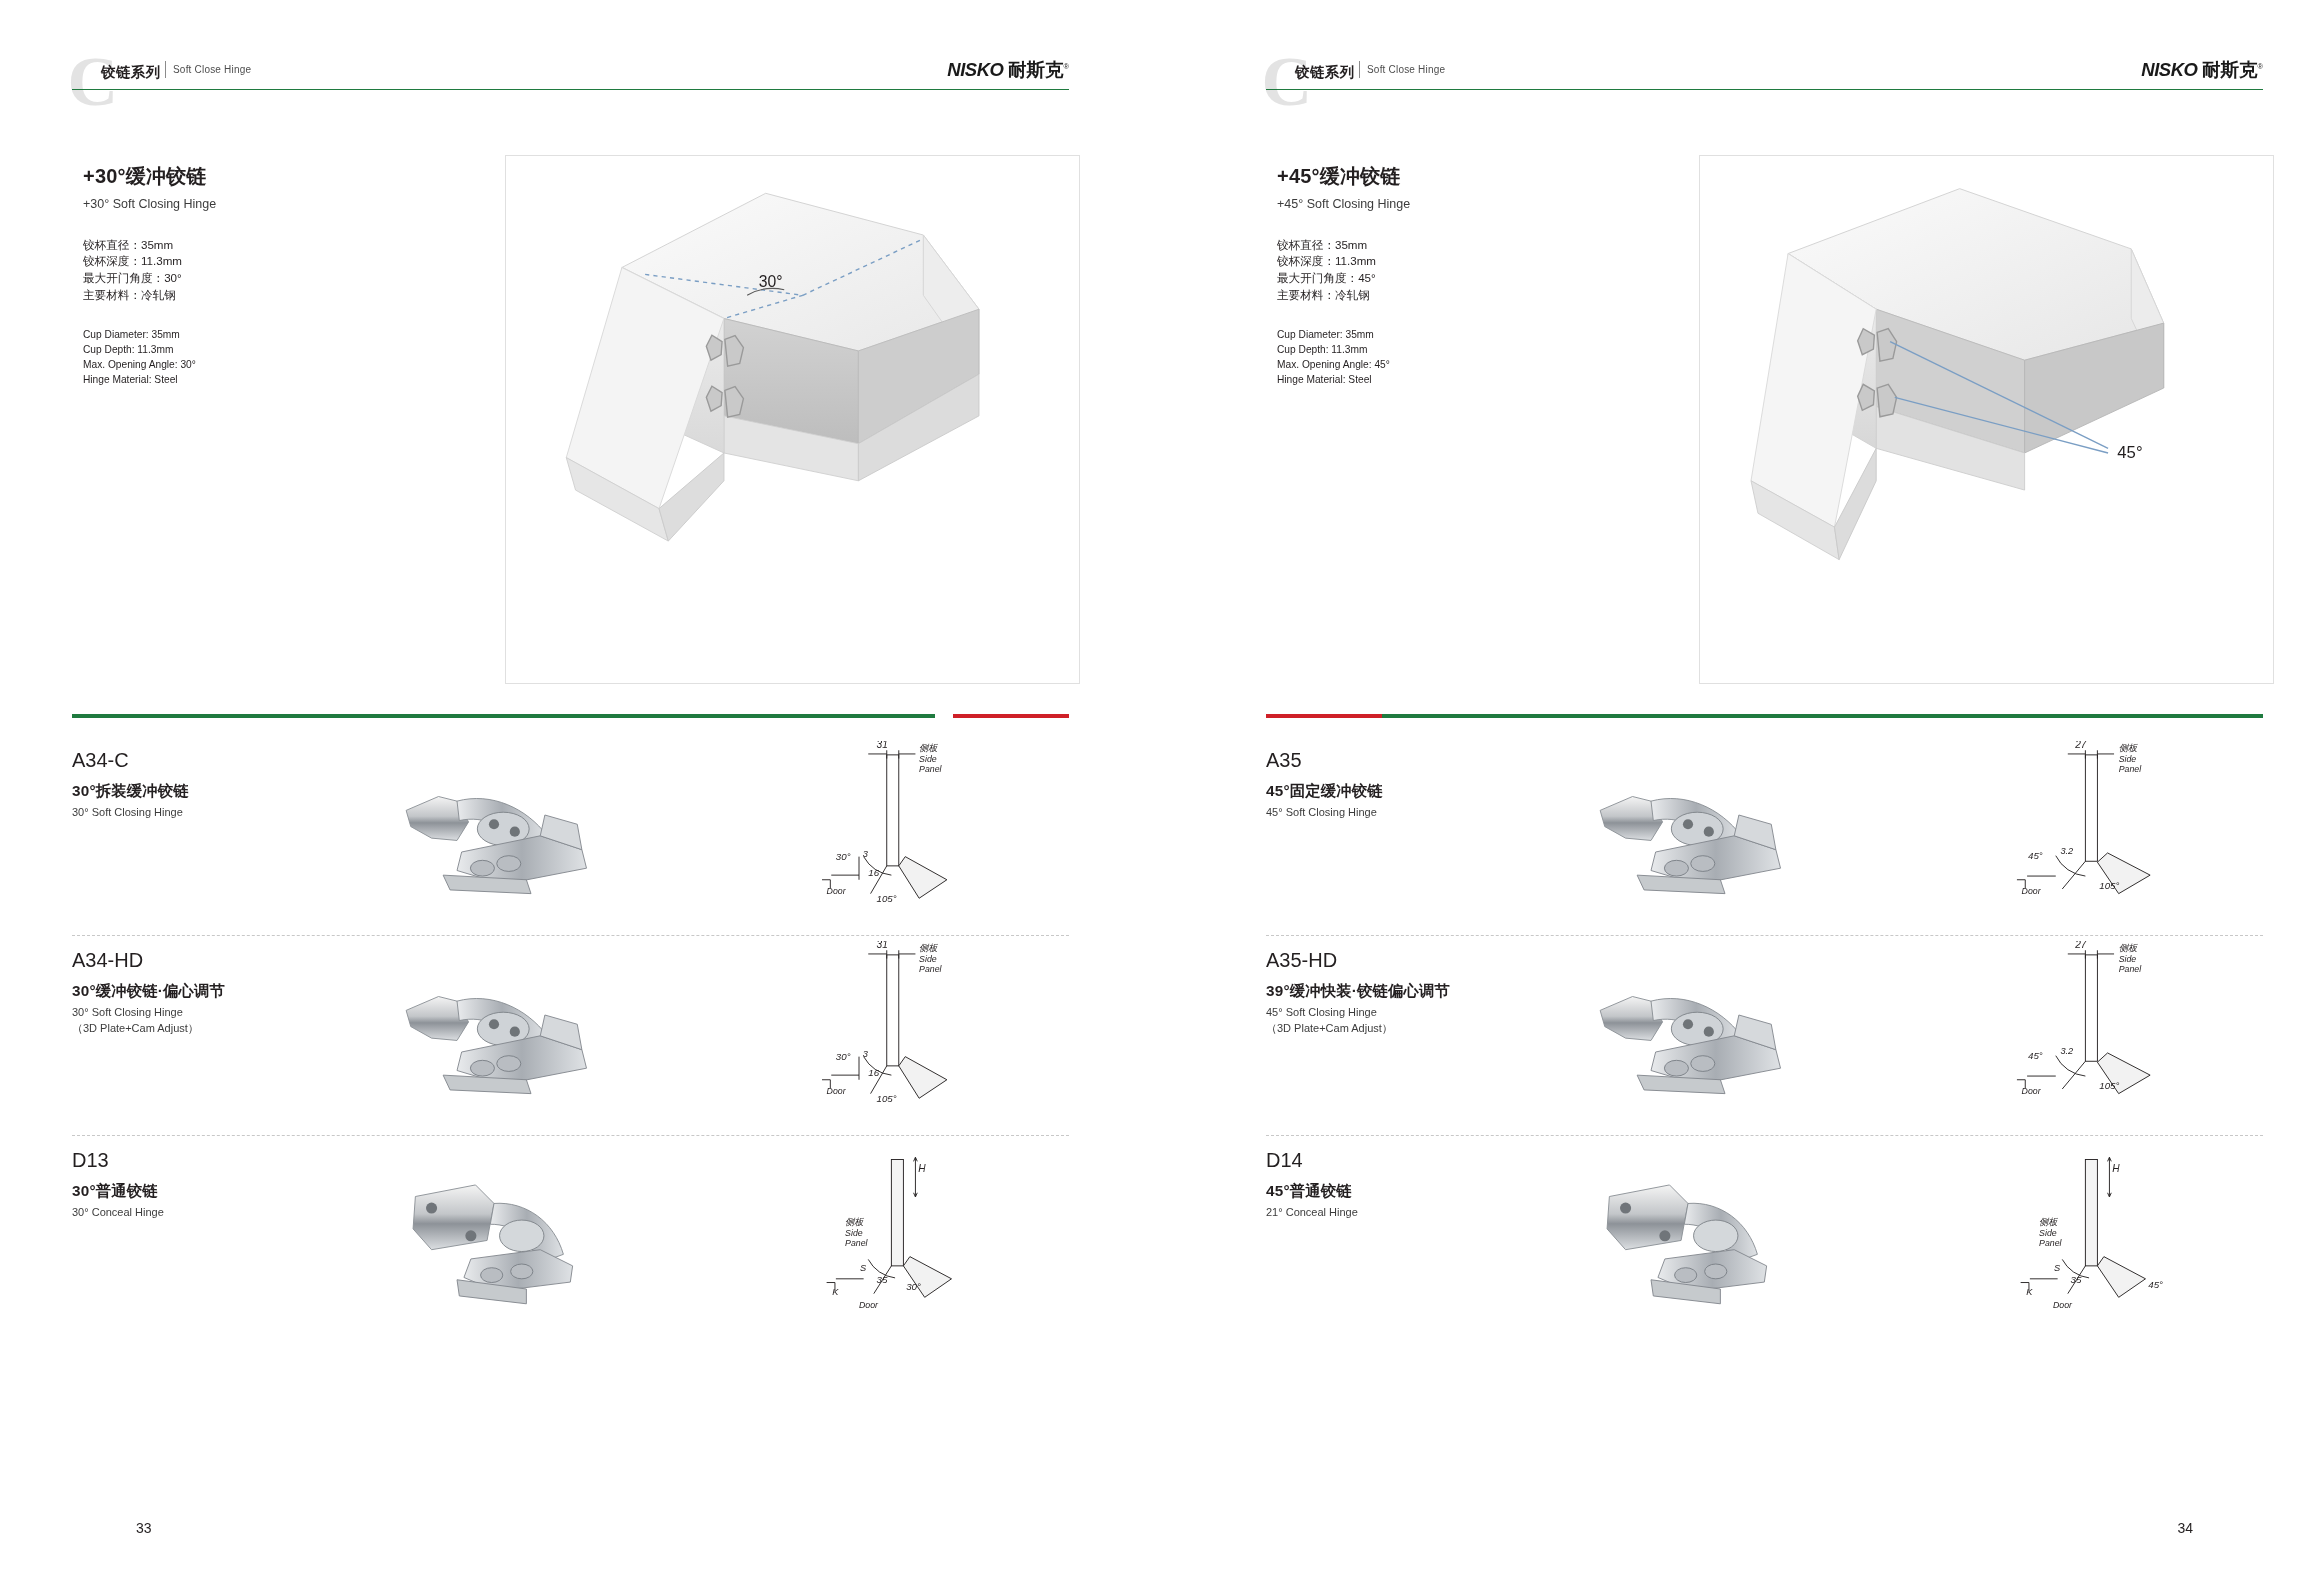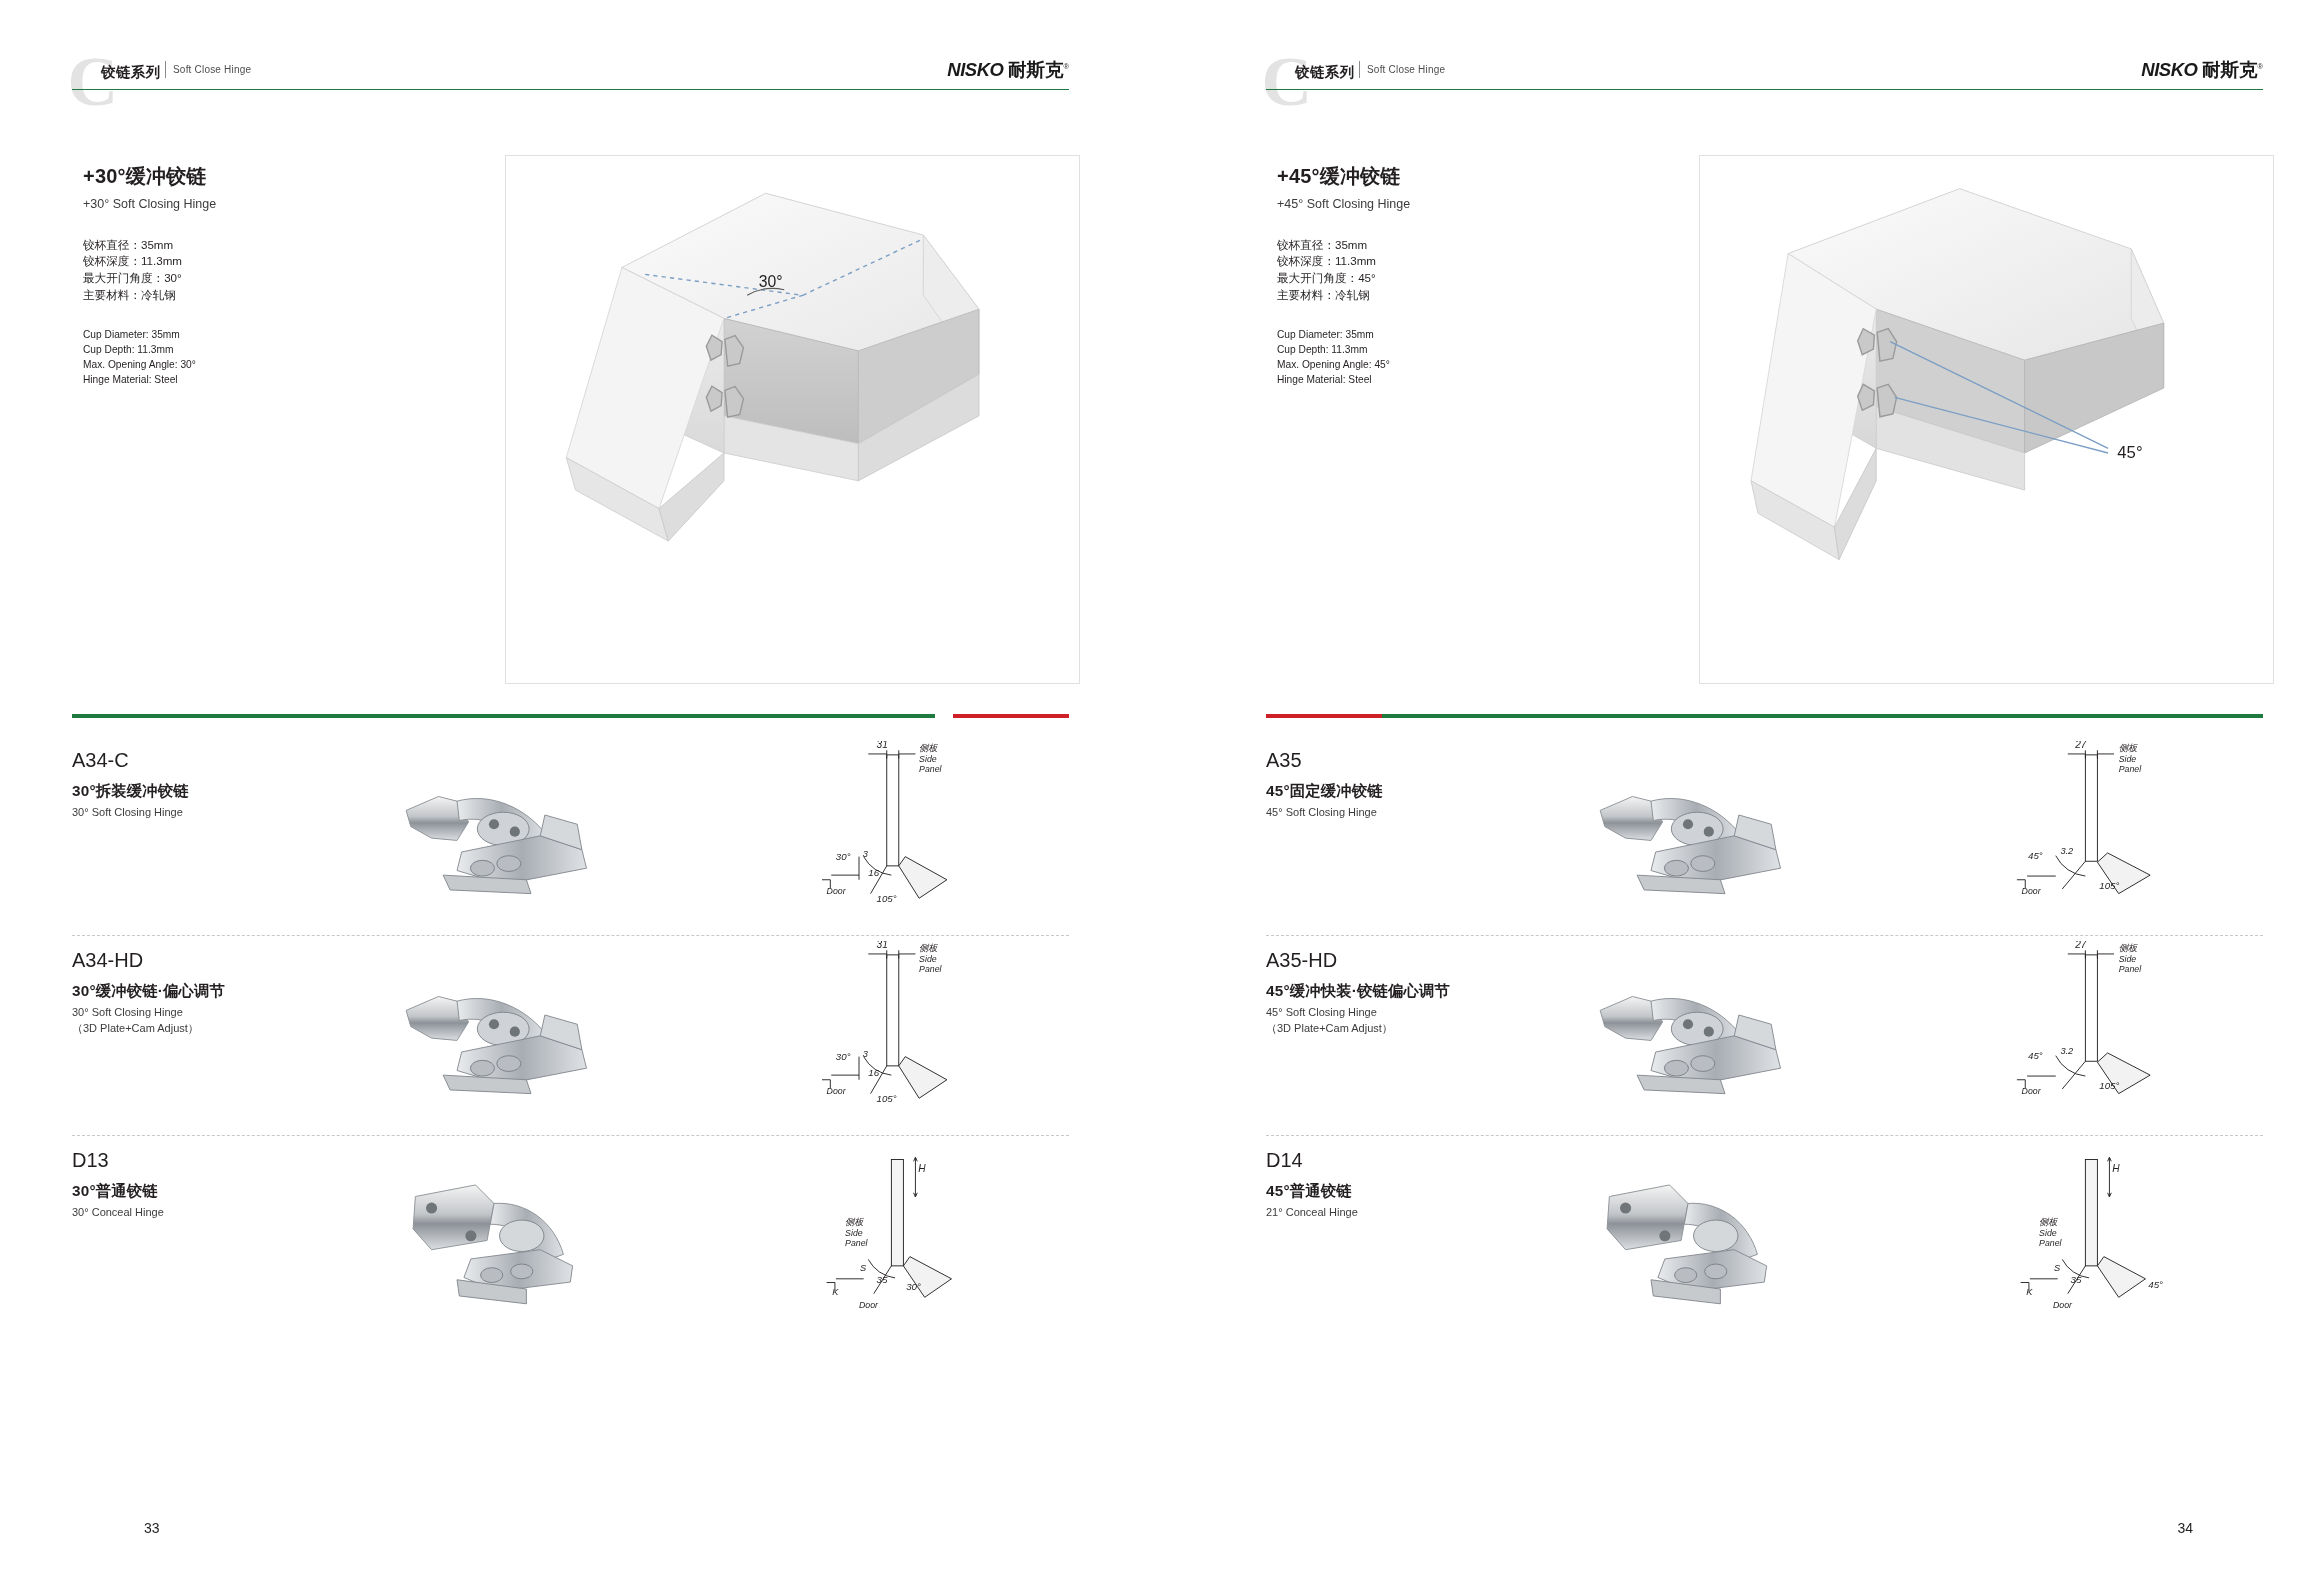--- a/index.html
+++ b/index.html
@@ -226,21 +226,21 @@
     width: 288px; height: 185px; font-style: italic;
   }
 
   
   .folio {
     position: absolute;
     bottom: 58px;
     font-size: 14px;
     color: #231f20;
   }
-  .page.left .folio { left: 72px; }
+  .page.left .folio { left: 64px; }
   .page.right .folio { right: 70px; }
 
   .hinge-svg, .diag-svg { display: block; }
 </style>
 </head>
 <body>
 
 <div class="spread">
 
   <div class="page left">
@@ -586,21 +586,21 @@
               <text x="176" y="256" font-size="21" fill="#231f20">45°</text>
               <text x="246" y="244" font-size="20" fill="#231f20">3.2</text>
               <text x="162" y="330" font-size="19" fill="#231f20">Door</text>
               <text x="330" y="320" font-size="21" fill="#231f20">105°</text>
             </svg>
           </div>
         </div>
 
         <div class="prow">
           <div class="prow-code">A35-HD</div>
-          <div class="prow-cn">45°缓冲快装·铰链偏心调节</div>
+          <div class="prow-cn">39°缓冲快装·铰链偏心调节</div>
           <div class="prow-en" style="white-space:pre-line;">45° Soft Closing Hinge
 （3D Plate+Cam Adjust）</div>
           <div class="prow-photo">
             <svg class="hinge-svg" viewBox="0 0 620 400" width="288" height="185">
               <path d="M40,150 L110,120 L150,130 L175,175 L150,215 L95,210 L50,185 Z" fill="url(#mg1)" stroke="#8b9096" stroke-width="2"></path>
               <path d="M150,130 C225,110 300,145 345,205 L300,240 C260,185 210,160 155,172 Z" fill="url(#mg2)" stroke="#888d93" stroke-width="2"></path>
               <ellipse cx="250" cy="190" rx="56" ry="36" fill="#cfd3d7" stroke="#7e8389" stroke-width="2"></ellipse>
               <circle cx="230" cy="180" r="11" fill="#6f7478"></circle>
               <circle cx="275" cy="196" r="11" fill="#6f7478"></circle>
               <path d="M160,240 L330,205 L420,235 L430,275 L250,310 L150,280 Z" fill="url(#mg2)" stroke="#83888e" stroke-width="2"></path>

